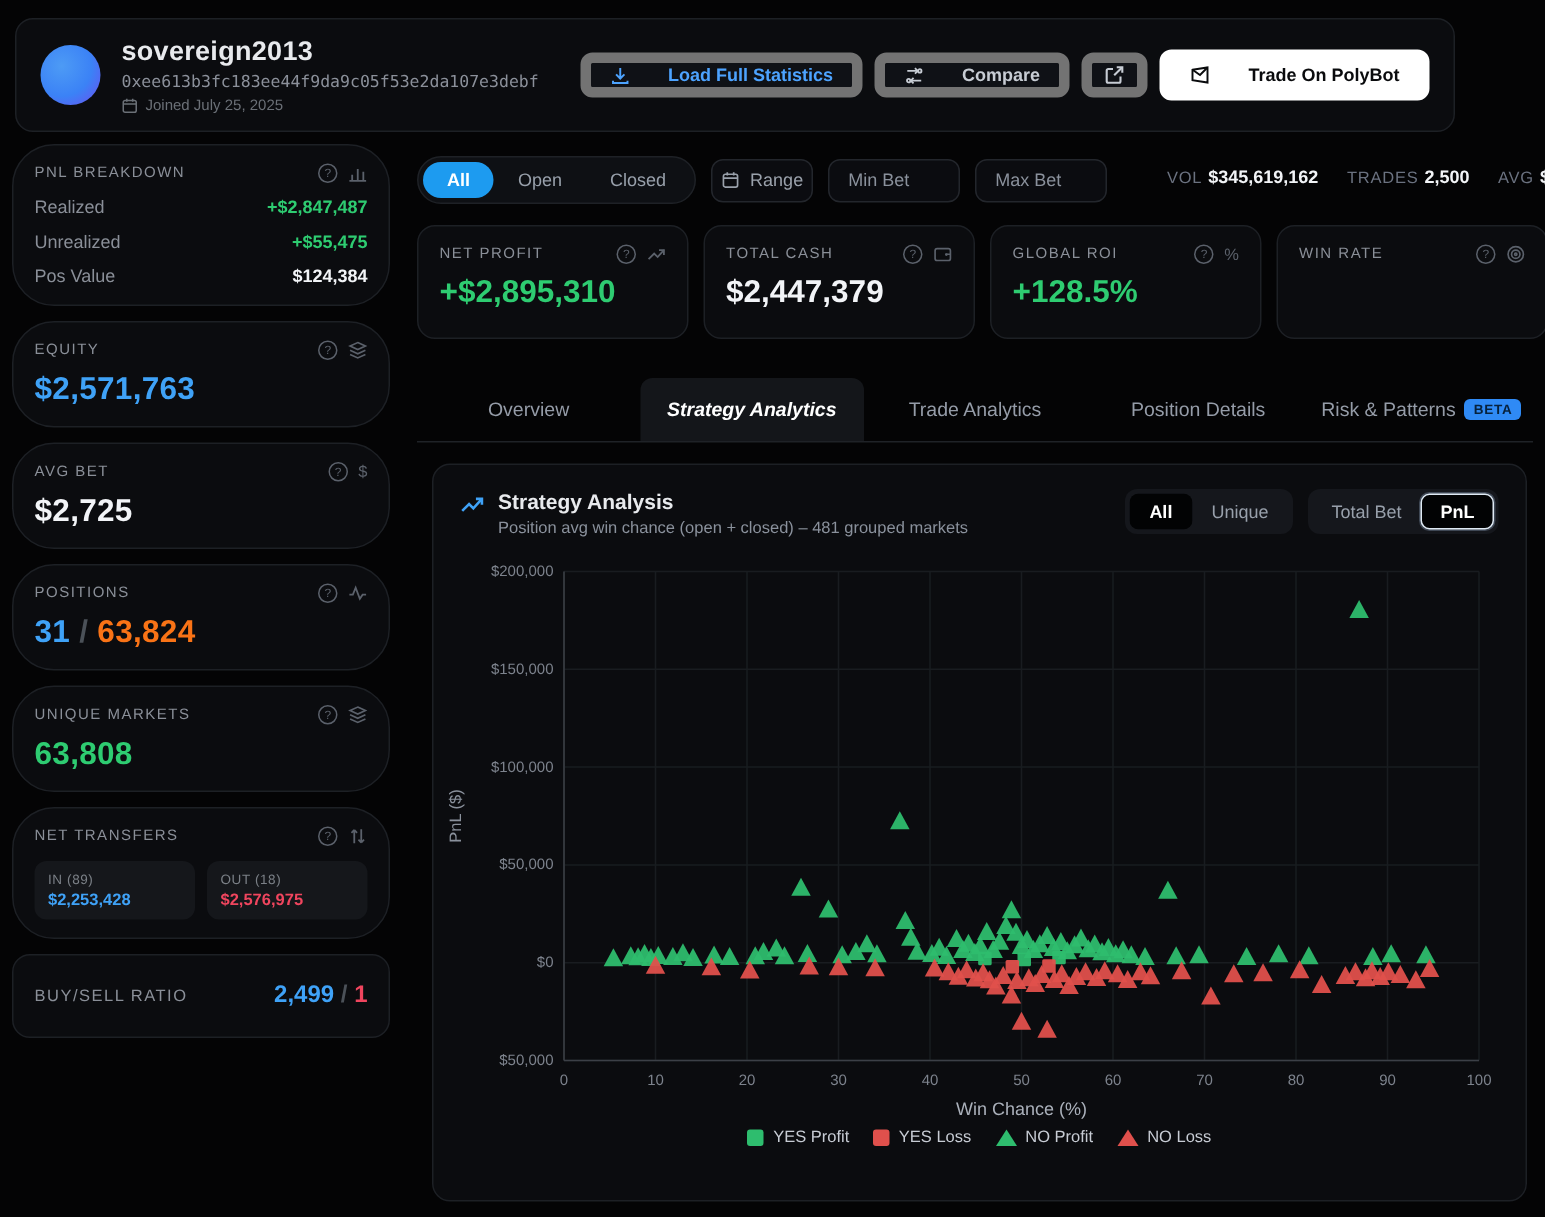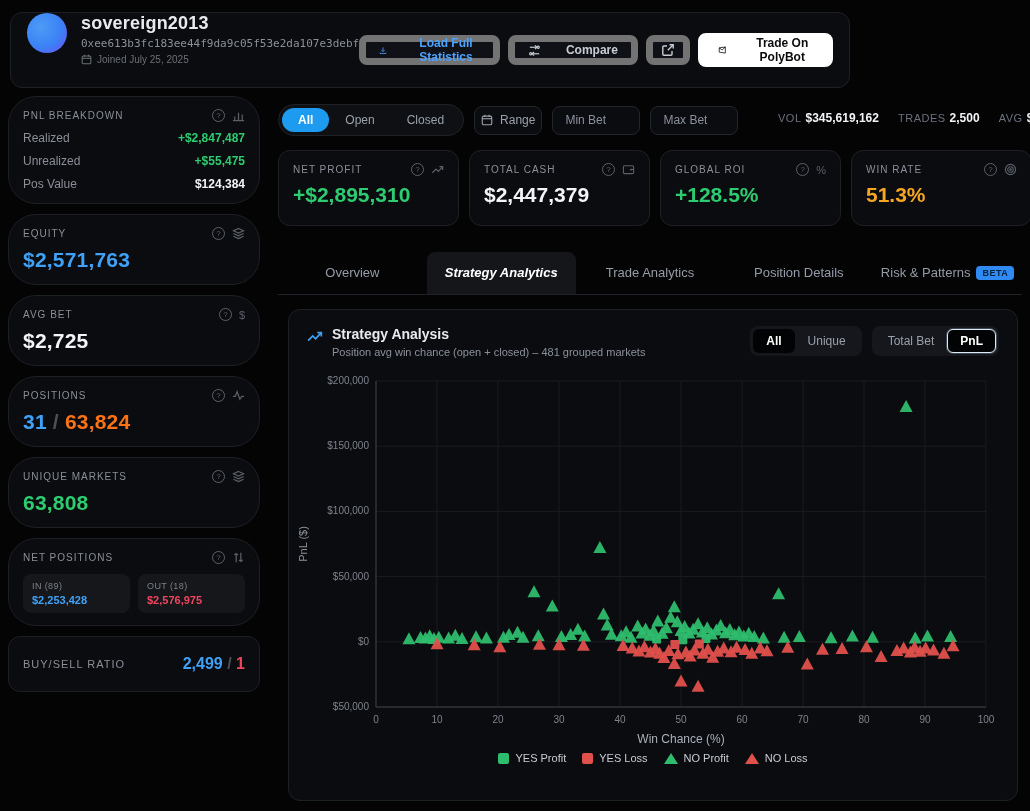--- a/index.html
+++ b/index.html
@@ -2,22 +2,22 @@
 <html style="--green: #2ecc71; --blue: #3fa2f7; --orange: #f97316; --amber: #f5a623; --red: #f0455e; --accent_blue: #1d9bf0; --link_blue: #4da3ff;"><head>
 <meta charset="utf-8">
 <style>
   * { margin:0; padding:0; box-sizing:border-box; }
   html,body { width:1030px; height:811px; background:#040405; overflow:hidden;
     font-family:"Liberation Sans", sans-serif; color:#e8eaed; position:relative; }
 
   .card { background:#0b0c0f; border:1px solid #1d2025; border-radius:12px; }
 
   
-  .header { position:absolute; left:10px; top:12px; width:840px; height:76px;
-    display:flex; padding:0 16px; }
+  .header { position:absolute; left:10px; top:12px; width:960px; height:76px;
+    display:flex; align-items:center; padding:0 16px; }
   .avatar { width:40px; height:40px; border-radius:50%;
     background:radial-gradient(circle at 35% 35%, #4d9bf5 0%, #3b82f6 55%, #6d4df0 100%); flex:0 0 auto; }
   .hmeta { margin-left:14px; }
   .uname { font-size:18px; font-weight:bold; letter-spacing:.2px; }
   .addr { font-family:"DejaVu Sans Mono", monospace; font-size:11px; color:#8b909a; margin-top:3px; }
   .joined { font-size:10px; color:#6b7077; margin-top:4px; display:flex; align-items:center; gap:5px; }
   .hbtns { margin-left:auto; display:flex; align-items:center; gap:8px; }
   .hbtn { display:flex; align-items:center; gap:25px; height:30px; padding:0 13px;
     background:#0f1116; border:7px solid #737373; border-radius:8px;
     font-size:12px; font-weight:bold; color:#c7ccd4; cursor:pointer; }
@@ -230,21 +230,21 @@
             <path d="M1.5 7 7 9.5 12.5 7"></path>
             <path d="M1.5 10 7 12.5 12.5 10"></path>
           </svg>
       </span>
     </div>
     <div class="bigval green">63,808</div>
   </div>
 
   <div class="card scard">
     <div class="slabel-row">
-      <span class="slabel">NET POSITIONS</span>
+      <span class="slabel">NET TRANSFERS</span>
       <span class="icons">
         <span class="qic">?</span>
         <svg width="13" height="13" viewBox="0 0 14 14" fill="none" stroke="currentColor" stroke-width="1.3">
             <path d="M4.5 12V2.5M4.5 2.5 2.5 4.5M4.5 2.5l2 2"></path>
             <path d="M9.5 2v9.5M9.5 11.5l-2-2M9.5 11.5l2-2"></path>
           </svg>
       </span>
     </div>
     <div class="nt-boxes">
       <div class="nt-box">
@@ -338,21 +338,20 @@
         <span class="slabel">WIN RATE</span>
         <span class="icons">
             <span class="qic">?</span>
           <svg width="13" height="13" viewBox="0 0 14 14" fill="none" stroke="currentColor" stroke-width="1.2">
               <circle cx="7" cy="7" r="5.5"></circle>
               <circle cx="7" cy="7" r="3"></circle>
               <circle cx="7" cy="7" r=".8"></circle>
             </svg>
           </span>
       </div>
-      <div class="sc-val amber">51.3%</div>
     </div>
   </div>
 
   <div class="tabs">
     <div class="tab">
         <span>Overview</span>
       </div>
     <div class="tab active">
         <span>Strategy Analytics</span>
       </div>

